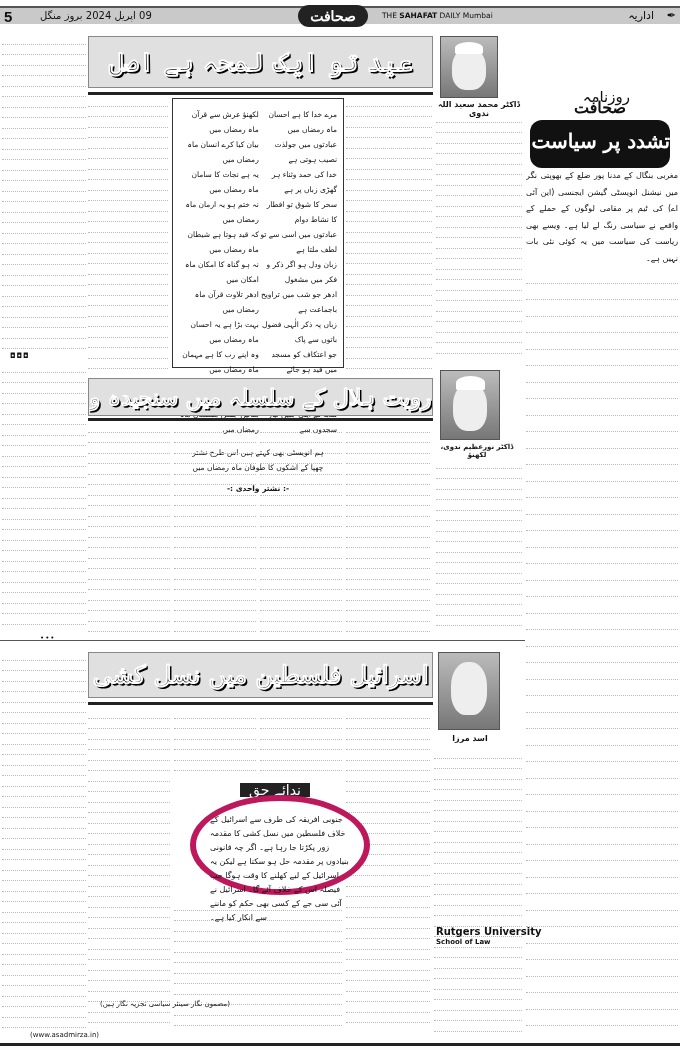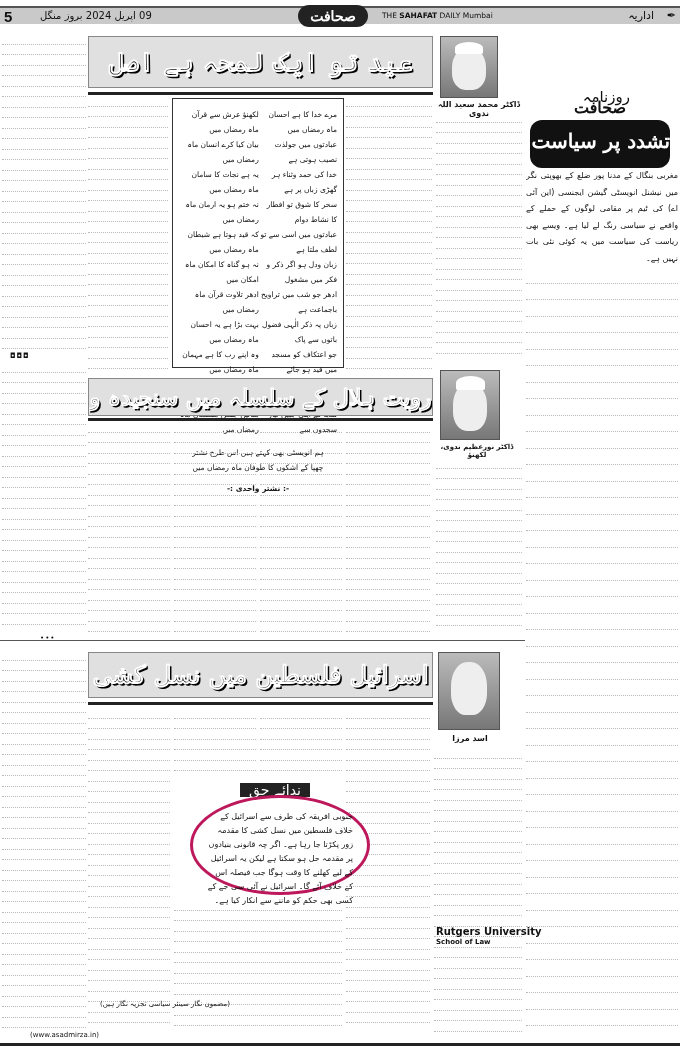--- a/index.html
+++ b/index.html
@@ -19,21 +19,21 @@
 .photo{position:absolute;background:linear-gradient(#bbb,#777);border:1px solid #555}
 .photo .face{position:absolute;left:20%;top:18%;width:60%;height:70%;background:#eee;border-radius:45% 45% 40% 40%}
 .photo .cap{position:absolute;left:25%;top:8%;width:50%;height:20%;background:#fff;border-radius:50% 50% 10% 10%}
 .byline{position:absolute;font-size:8px;font-weight:bold;direction:rtl;text-align:center}
 .box{position:absolute;border:1px solid #333;background:#fff}
 .box-title{font:bold 16px "DejaVu Serif",serif;text-align:center;margin-top:6px;direction:rtl}
 .poem{display:flex;justify-content:space-between;padding:8px 6px;font-size:7.5px;line-height:15px;direction:rtl}
 .poem-center{text-align:center;font-size:7.5px;line-height:15px;direction:rtl}
 .brand{position:absolute;direction:rtl;text-align:center}
 .editorial-title{position:absolute;left:530px;top:120px;width:140px;height:48px;background:#111;color:#fff;border-radius:12px;font:bold 20px "DejaVu Serif",serif;text-align:right;line-height:42px;direction:rtl}
-.oval{position:absolute;left:190px;top:795px;width:180px;height:100px;border:3px solid #be185d;border-radius:50%;background:#fff;font-size:8px;line-height:14px;text-align:right;direction:rtl;padding:12px 14px}
+.oval{position:absolute;left:190px;top:795px;width:180px;height:100px;border:6px solid #be185d;border-radius:50%;background:#fff;font-size:8px;line-height:14px;text-align:left;direction:rtl;padding:12px 14px}
 .oval-label{position:absolute;left:240px;top:783px;width:70px;height:14px;background:#222;color:#fff;font-size:14px;text-align:center;line-height:14px;direction:rtl}
 .end{font-size:7px;letter-spacing:1px}
 .url{position:absolute;left:30px;top:1031px;font-size:7px}
 </style>
 </head>
 <body>
 
 <div class="hdr">
   <span class="pg">5</span>
   <span class="date">09 اپریل 2024 بروز منگل</span>

